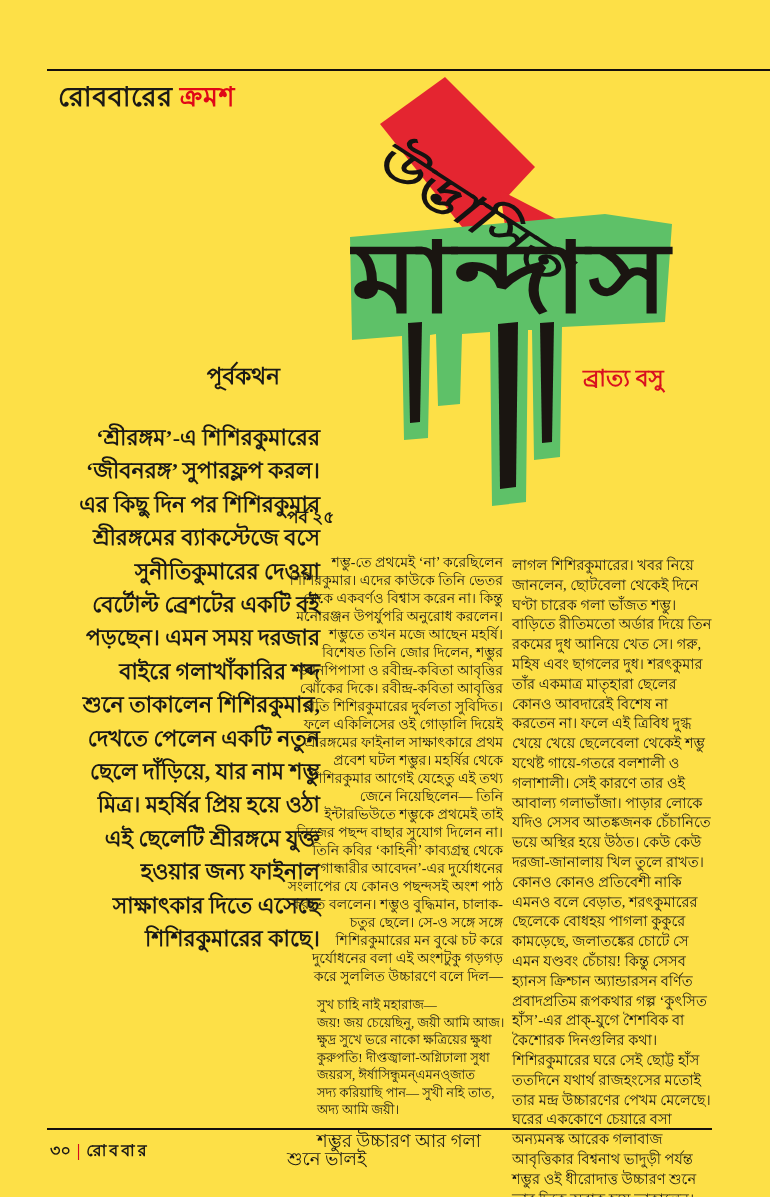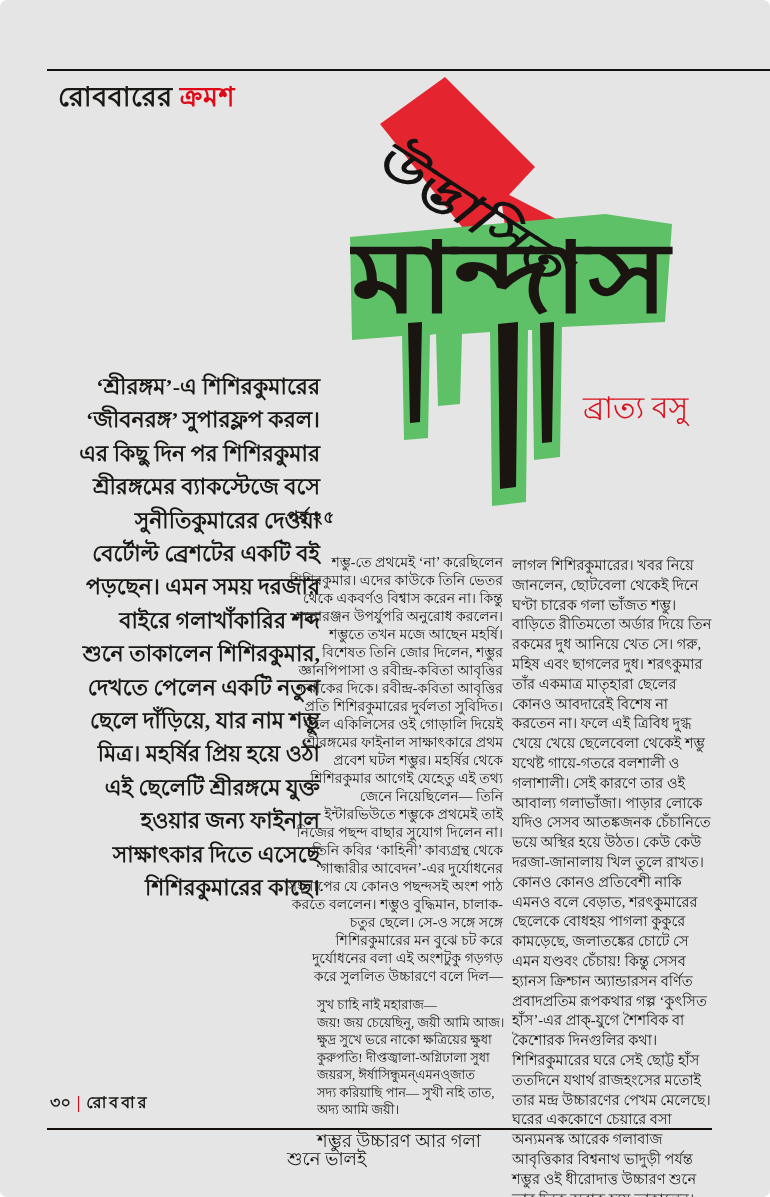--- a/index.html
+++ b/index.html
@@ -1,23 +1,22 @@
 <!DOCTYPE html>
 <html lang="bn"><head>
 <meta charset="utf-8">
 <style>
   html,body{margin:0;padding:0;background:#ffffff;}
   .page{
     position:relative;
     width:770px;height:1197px;
-    background:#e5e5e5;
+    background:#fde047;
     font-family:"Liberation Serif","DejaVu Serif",serif;
     color:#1b1916;
     overflow:hidden;
-    border-radius:7px;
   }
   .abs{position:absolute;}
   .rule{background:#14100d;height:2px;}
   
   .hdr{
     left:58px;top:76px;
     font-size:27px;font-weight:bold;letter-spacing:.5px;
     white-space:nowrap;
   }
   .hdr .red{color:#e00717;}
@@ -39,30 +38,30 @@
   .episode{font-size:17px;font-weight:bold;margin:16px 0 22px 0;}
   .bodytext{font-size:14px;line-height:18px;margin:0;text-align:right;}
   .verse{margin:10px 0 8px 30px;font-size:13px;line-height:17.5px;}
   .verse div{white-space:nowrap;}
   .closing{margin-top:13px;text-indent:30px;font-size:18px;line-height:18px;}
   
   .col-right{left:512px;top:556px;width:203px;}
   .col-right p{font-size:14.5px;line-height:19.8px;margin:0;}
   
   .footer{
-    left:50px;top:1090px;
+    left:50px;top:1138px;
     font-size:16px;font-weight:bold;white-space:nowrap;
   }
   .footer .sep{color:#d40a1e;padding:0 6px;}
   .footer .mag{letter-spacing:3px;}
   
   .artwork{left:350px;top:72px;width:395px;height:465px;}
   .author{
-    left:583px;top:384px;width:110px;
-    color:#d9101f;font-size:30px;font-weight:normal;white-space:nowrap;
+    left:583px;top:360px;width:110px;
+    color:#d9101f;font-size:23px;font-weight:bold;white-space:nowrap;
   }
 </style>
 </head>
 <body>
 
 <div class="page">
 
   <div class="abs rule" style="left:47px;top:69px;width:723px;"></div>
 
   <div class="abs hdr">
@@ -91,20 +90,21 @@
     </g>
 
     <text x="18" y="118" transform="rotate(33 60 110)" font-size="48" font-style="italic" font-weight="bold" fill="#151311" textLength="215" lengthAdjust="spacingAndGlyphs" font-family="Liberation Serif, DejaVu Serif, serif">উদ্ভাসিত</text>
 
     <text x="160" y="240" text-anchor="middle" font-size="98" font-weight="bold" fill="#1a1511" textLength="318" lengthAdjust="spacingAndGlyphs" font-family="Liberation Sans, DejaVu Sans, sans-serif">মান্দাস</text>
   </svg>
 
   <div class="abs author">ব্রাত্য বসু</div>
 
   <div class="abs intro">
+    <div class="intro-heading">পূর্বকথন</div>
     <p class="intro-body">‘শ্রীরঙ্গম’-এ শিশিরকুমারের ‘জীবনরঙ্গ’ সুপারফ্লপ করল। এর কিছু দিন পর শিশিরকুমার শ্রীরঙ্গমের ব্যাকস্টেজে বসে সুনীতিকুমারের দেওয়া বের্টোল্ট ব্রেশটের একটি বই পড়ছেন। এমন সময় দরজার বাইরে গলাখাঁকারির শব্দ শুনে তাকালেন শিশিরকুমার, দেখতে পেলেন একটি নতুন ছেলে দাঁড়িয়ে, যার নাম শম্ভু মিত্র। মহর্ষির প্রিয় হয়ে ওঠা এই ছেলেটি শ্রীরঙ্গমে যুক্ত হওয়ার জন্য ফাইনাল সাক্ষাৎকার দিতে এসেছে শিশিরকুমারের কাছে।</p>
   </div>
 
   <div class="abs col-mid">
     <div class="episode">পর্ব ২৫</div>
     <p class="bodytext">শম্ভু-তে প্রথমেই ‘না’ করেছিলেন শিশিরকুমার। এদের কাউকে তিনি ভেতর থেকে একবর্ণও বিশ্বাস করেন না। কিন্তু মনোরঞ্জন উপর্যুপরি অনুরোধ করলেন। শম্ভুতে তখন মজে আছেন মহর্ষি। বিশেষত তিনি জোর দিলেন, শম্ভুর জ্ঞানপিপাসা ও রবীন্দ্র-কবিতা আবৃত্তির ঝোঁকের দিকে। রবীন্দ্র-কবিতা আবৃত্তির প্রতি শিশিরকুমারের দুর্বলতা সুবিদিত। ফলে একিলিসের ওই গোড়ালি দিয়েই শ্রীরঙ্গমের ফাইনাল সাক্ষাৎকারে প্রথম প্রবেশ ঘটল শম্ভুর। মহর্ষির থেকে শিশিরকুমার আগেই যেহেতু এই তথ্য জেনে নিয়েছিলেন— তিনি ইন্টারভিউতে শম্ভুকে প্রথমেই তাই নিজের পছন্দ বাছার সুযোগ দিলেন না। তিনি কবির ‘কাহিনী’ কাব্যগ্রন্থ থেকে ‘গান্ধারীর আবেদন’-এর দুর্যোধনের সংলাপের যে কোনও পছন্দসই অংশ পাঠ করতে বললেন। শম্ভুও বুদ্ধিমান, চালাক-চতুর ছেলে। সে-ও সঙ্গে সঙ্গে শিশিরকুমারের মন বুঝে চট করে দুর্যোধনের বলা এই অংশটুকু গড়গড় করে সুললিত উচ্চারণে বলে দিল—</p>
     <div class="verse">
       <div>সুখ চাহি নাই মহারাজ—</div>
       <div>জয়! জয় চেয়েছিনু, জয়ী আমি আজ।</div>
       <div>ক্ষুদ্র সুখে ভরে নাকো ক্ষত্রিয়ের ক্ষুধা</div>

